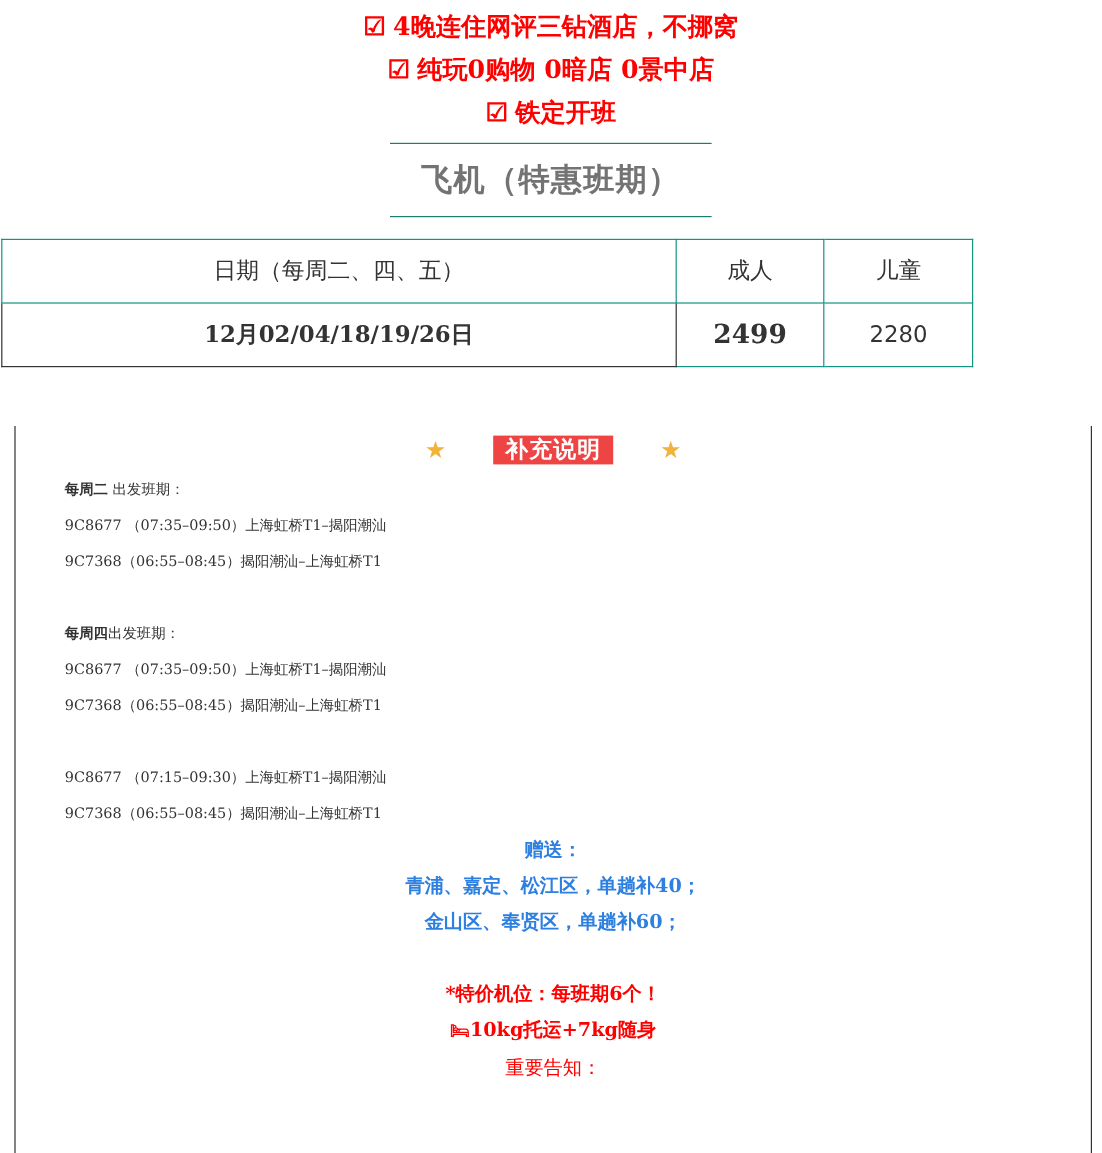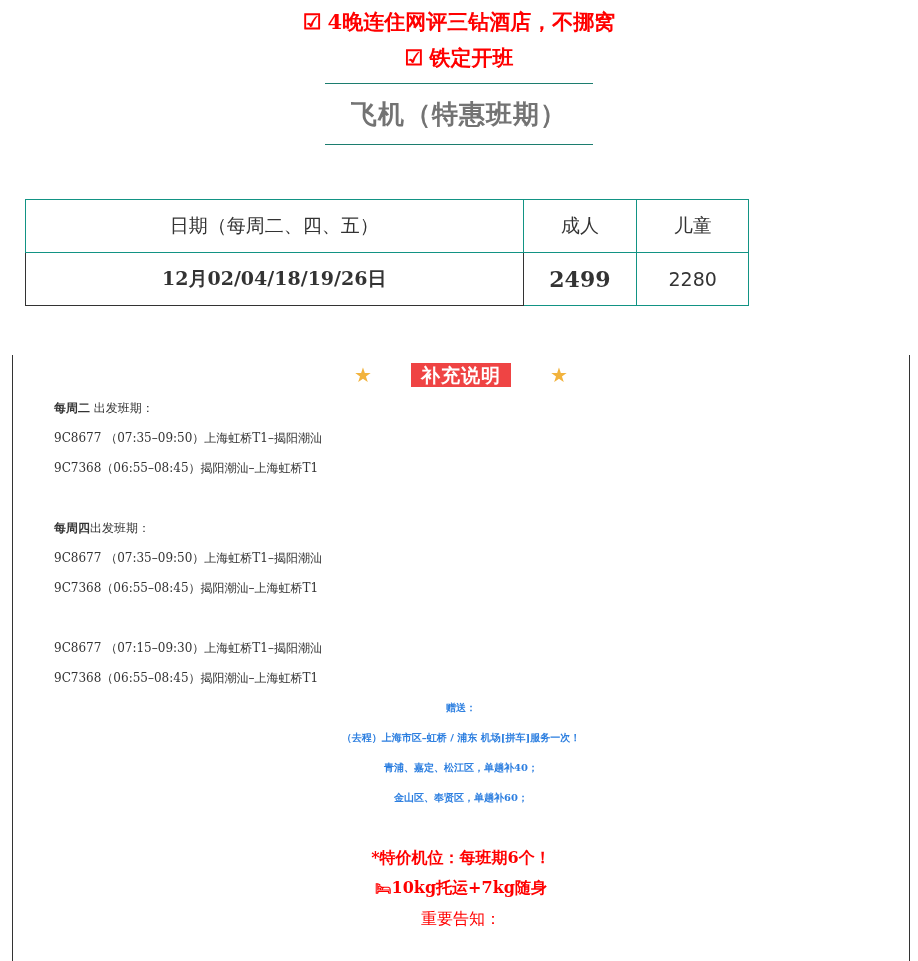--- a/index.html
+++ b/index.html
@@ -6,47 +6,48 @@
   body { width: 918px; height: 961px; overflow: hidden; position: relative;
          font-family: "DejaVu Serif", "Liberation Serif", serif; color: #333; }
   .highlights { text-align: center; padding-top: 4px; }
   .hl-line { color: #ff0000; font-weight: bold; font-size: 21px; line-height: 36px; height: 36px;
              font-family: "DejaVu Serif", serif; }
   .hl-line .check { display: inline-block; margin-right: 6px; }
   .title-wrap { width: 268px; margin: 7px auto 0 auto; border-top: 1.5px solid #1c7d6f;
                 border-bottom: 1.5px solid #1c7d6f; text-align: center; height: 60px; }
   .title { color: #737373; font-weight: bold; font-size: 26px; line-height: 60px;
            font-family: "DejaVu Sans", sans-serif; letter-spacing: 1px; }
-  table.price { position: absolute; left: 25px; top: 199px; width: 724px; border-collapse: collapse; }
+  table.price { position: absolute; left: 1px; top: 199px; width: 810px; border-collapse: collapse; }
   table.price td { height: 52px; text-align: center; font-size: 19px; padding: 0; }
   .hdr td { border: 1.5px solid #129384; color: #333; font-size: 19px; height: 47px; }
   .row td.date { border: 1.5px solid #333; font-weight: bold; }
   .row td.adult { border: 1.5px solid #129384; border-left: 1.5px solid #333; font-weight: bold; font-size: 22px; }
   .row td.child { border: 1.5px solid #129384; font-family: "DejaVu Sans", sans-serif; font-size: 19px; }
   .col-date { width: 628px; } .col-adult { width: 133px; } .col-child { width: 135px; }
   .notes { position: absolute; left: 12px; top: 355px; width: 896px; height: 620px;
            border-left: 1.5px solid #333; border-right: 1.5px solid #333; }
   .notes-head { text-align: center; height: 38px; line-height: 38px; position: relative; }
   .star { color: #f2b33d; font-size: 20px; vertical-align: middle; display: inline-block; }
   .notes-badge { display: inline-block; background: #ef4444; color: #fff; font-weight: bold;
                  font-size: 19px; line-height: 24px; padding: 0 10px; margin: 0 34px;
                  font-family: "DejaVu Sans", sans-serif; vertical-align: middle; letter-spacing: 1px; }
   .sched { font-size: 12px; line-height: 30px; padding-left: 1px; margin-left: 40px; }
   .sched .group { margin-bottom: 30px; }
   .sched .day { font-weight: bold; }
-  .gift { text-align: center; color: #2d7fe0; font-weight: bold; font-size: 10px; line-height: 30px; margin-top: -30px; }
+  .gift { text-align: center; color: #2d7fe0; font-weight: bold; font-size: 16px; line-height: 30px; margin-top: -30px; }
   .alert { text-align: center; color: #ff0000; font-size: 16px; line-height: 30px; }
   .alert.bold { font-weight: bold; }
   .spacer { height: 30px; }
 </style>
 </head>
 <body>
 
 <div class="highlights">
   <div class="hl-line"><span class="check">☑</span><span>4晚连住网评三钻酒店，不挪窝</span></div>
+  <div class="hl-line"><span class="check">☑</span><span>纯玩0购物 0暗店 0景中店</span></div>
   <div class="hl-line"><span class="check">☑</span><span>铁定开班</span></div>
 </div>
 
 <div class="title-wrap">
   <span class="title">飞机（特惠班期）</span>
 </div>
 
 <table class="price">
   <tbody>
       <tr class="hdr">
@@ -79,21 +80,20 @@
       <div>9C8677 （07:35–09:50）上海虹桥T1–揭阳潮汕</div>
       <div>9C7368（06:55–08:45）揭阳潮汕–上海虹桥T1</div>
     </div>
     <div class="group">
       <div>9C8677 （07:15–09:30）上海虹桥T1–揭阳潮汕</div>
       <div>9C7368（06:55–08:45）揭阳潮汕–上海虹桥T1</div>
     </div>
   </div>
   <div class="gift">
     <div>赠送：</div>
-    <div>（去程）上海市区–虹桥 / 浦东 机场[拼车]服务一次！</div>
     <div>青浦、嘉定、松江区，单趟补40；</div>
     <div>金山区、奉贤区，单趟补60；</div>
   </div>
   <div class="spacer"></div>
   <div class="alert bold">*特价机位：每班期6个！</div>
   <div class="alert bold"><span style="font-size:13px;">🛏</span><span>10kg托运+7kg随身</span></div>
   <div class="alert">重要告知：</div>
 </div>
 
 </body></html>

